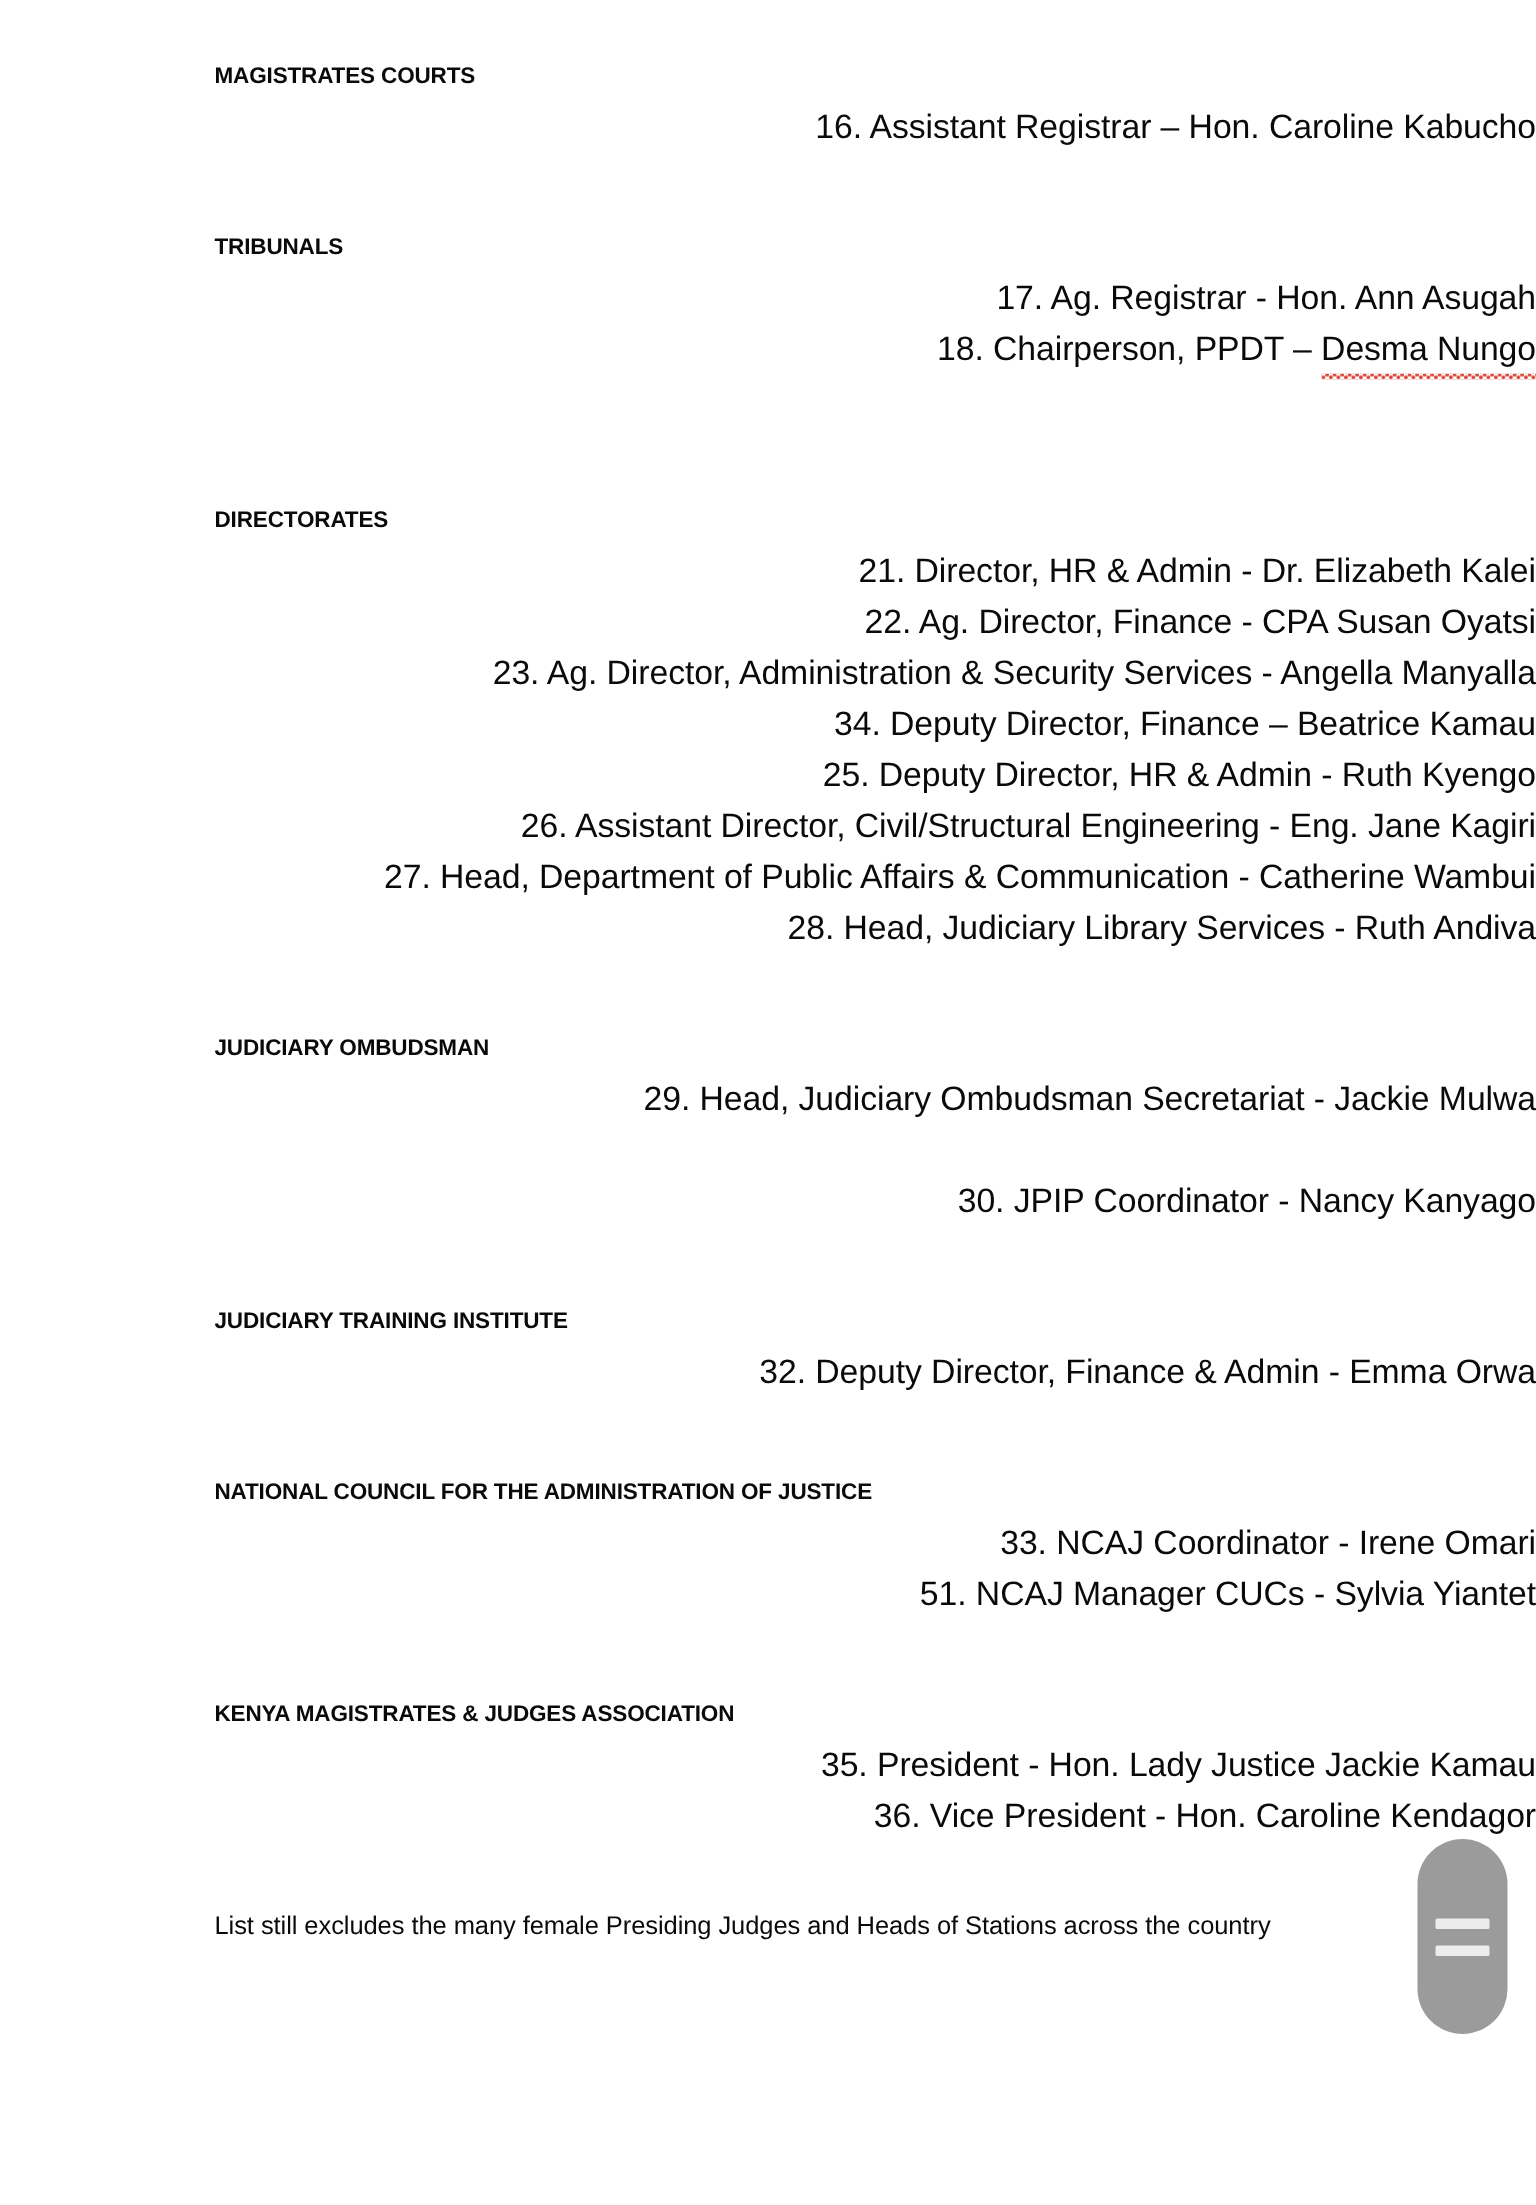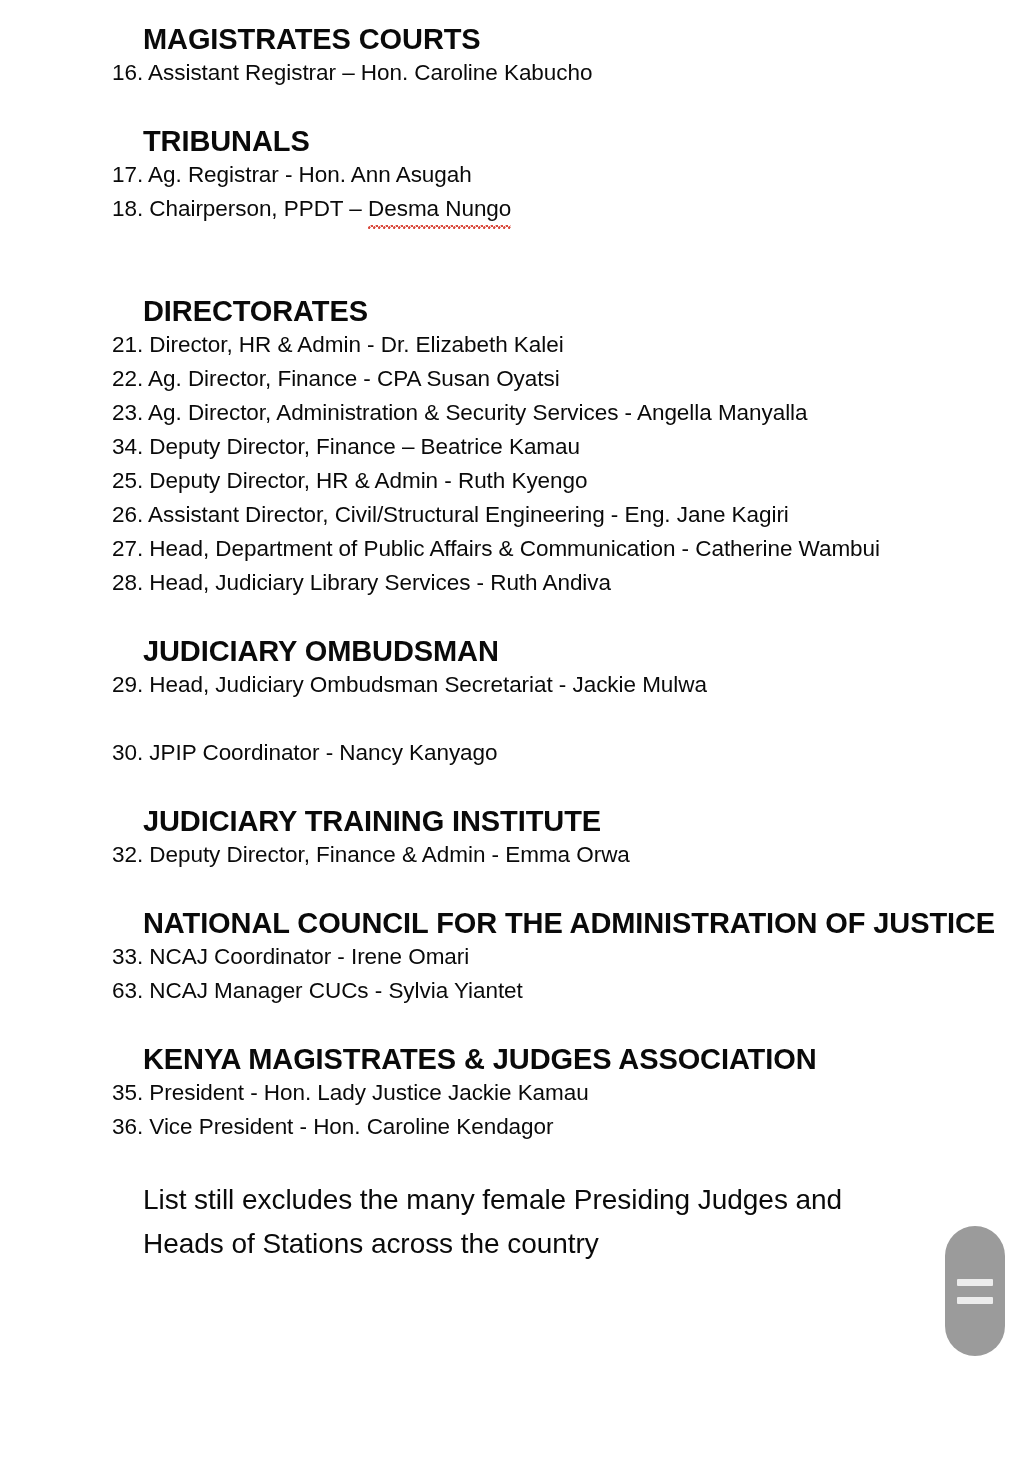--- a/index.html
+++ b/index.html
@@ -29,40 +29,41 @@
 
   .section {
     margin: 0;
   }
 
   .sec-gap {
     height: 34px;
   }
 
   .heading {
-    margin: 0 0 0 143px;
-    font-size: 29px;
+    margin: 12px 0 0 143px;
+    font-size: 15px;
     font-weight: bold;
     line-height: 34px;
     letter-spacing: -0.1px;
     white-space: nowrap;
   }
 
   .item {
     margin: 0 0 0 112px;
     font-size: 22.5px;
     font-weight: normal;
     line-height: 34px;
     letter-spacing: -0.05px;
     white-space: nowrap;
+    text-align: right;
   }
 
   .footnote {
     margin: 0 0 0 143px;
-    font-size: 28px;
+    font-size: 17px;
     line-height: 44px;
     width: 760px;
     letter-spacing: -0.05px;
   }
 
   
   .squiggle {
     position: relative;
     display: inline-block;
   }
@@ -141,21 +142,21 @@
       </div>
       <div class="sec-gap"></div>
       <div class="section">
         <div class="heading">JUDICIARY TRAINING INSTITUTE</div>
         <div class="item">32. Deputy Director, Finance &amp; Admin - Emma Orwa</div>
       </div>
       <div class="sec-gap"></div>
       <div class="section">
         <div class="heading">NATIONAL COUNCIL FOR THE ADMINISTRATION OF JUSTICE</div>
         <div class="item">33. NCAJ Coordinator - Irene Omari</div>
-        <div class="item">63. NCAJ Manager CUCs - Sylvia Yiantet</div>
+        <div class="item">51. NCAJ Manager CUCs - Sylvia Yiantet</div>
       </div>
       <div class="sec-gap"></div>
       <div class="section">
         <div class="heading">KENYA MAGISTRATES &amp; JUDGES ASSOCIATION</div>
         <div class="item">35. President - Hon. Lady Justice Jackie Kamau</div>
         <div class="item">36. Vice President - Hon. Caroline Kendagor</div>
       </div>
     </div>
   <div class="sec-gap"></div>
   <p class="footnote">List still excludes the many female Presiding Judges and Heads of Stations across the country</p>

